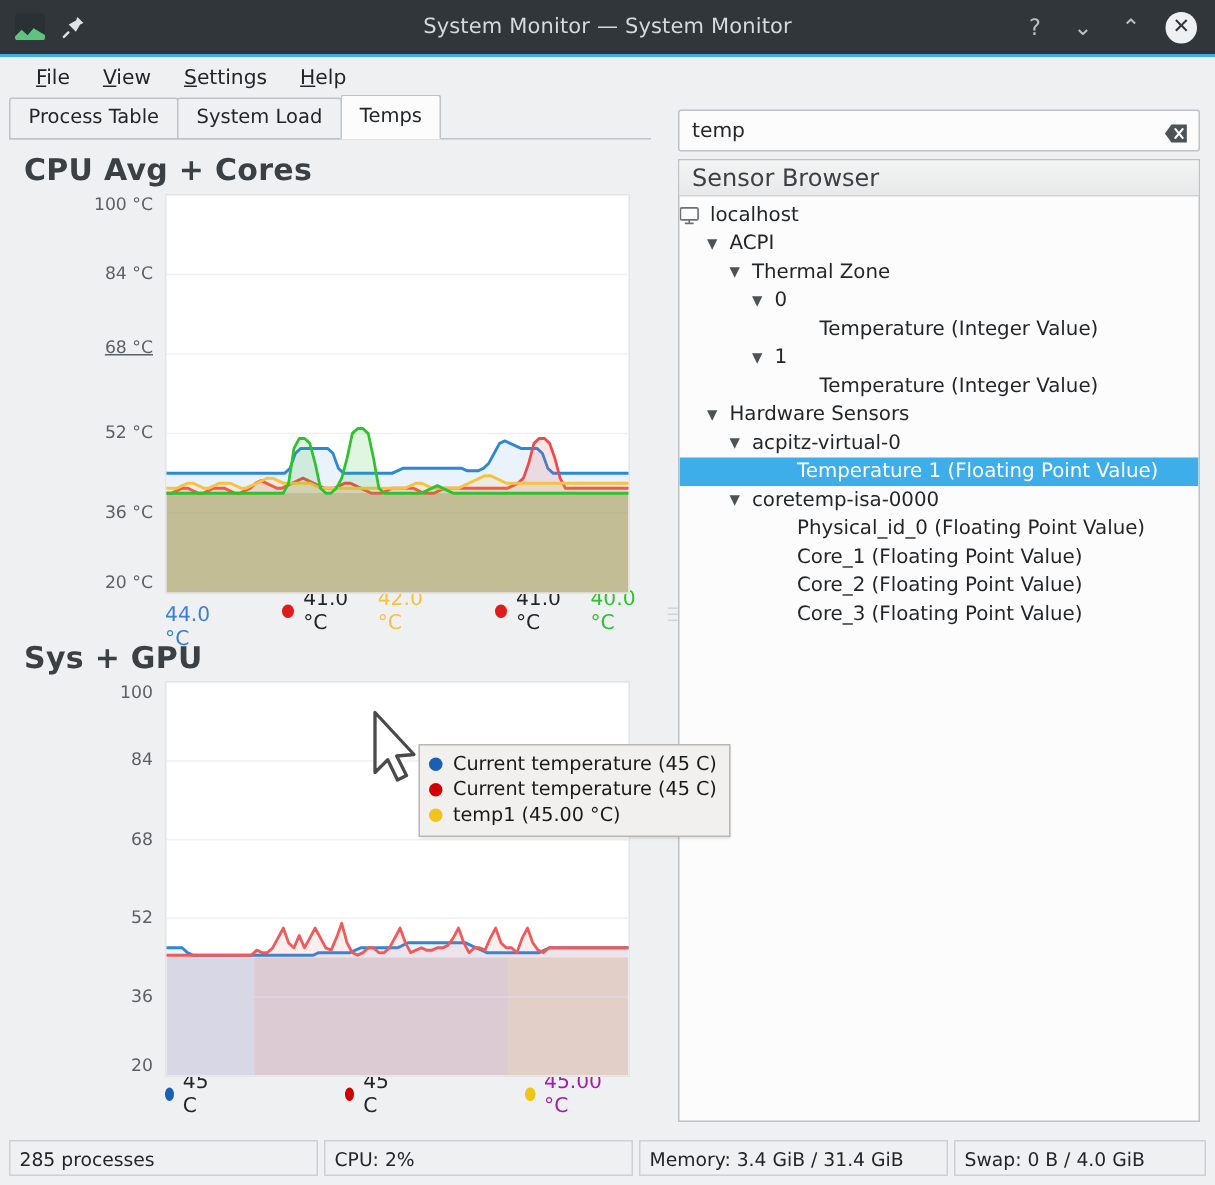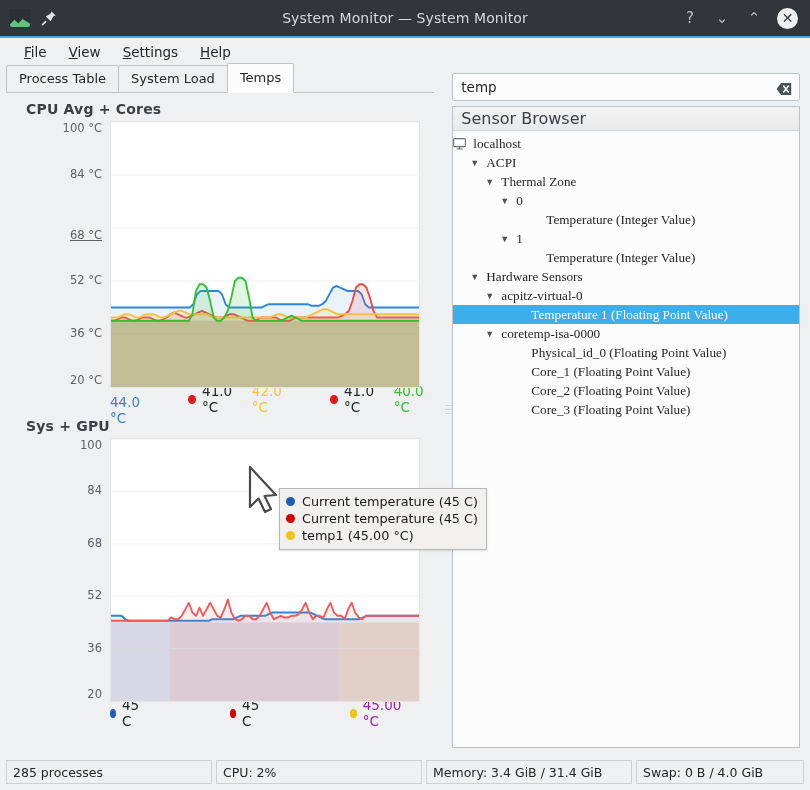--- a/index.html
+++ b/index.html
@@ -152,36 +152,36 @@
   .sb-header {
     height: 23px; display:flex; align-items:center;
     padding-left: 8px; font-size: 16px; color:#3b4045;
     background: linear-gradient(#f3f3f3,#e8e9ea);
     border-bottom:1px solid #cfd3d6;
     flex: 0 0 auto;
   }
   .sb-tree { flex:1 1 auto; overflow:hidden; padding-top:3px; }
   .tnode {
     display:flex; align-items:center; height: 19px;
-    font-size: 13.2px; color:#232629; white-space:nowrap;font-family:Liberation Serif, serif;
+    font-size: 13.2px; color:#232629; white-space:nowrap;
   }
   .tnode.sel { background:#3daee9; color:#ffffff; }
   .tw {
     width: 13px; flex:0 0 13px; display:flex; align-items:center; justify-content:center;
     font-size: 9px; color:#4d5257;
   }
   .tnode.sel .tw { color:#fff; }
   .tmon { width:15px; flex:0 0 15px; display:flex; align-items:center; }
 
   
   .charts { flex:1 1 auto; display:flex; flex-direction:column; min-height:0; }
   .chart-block { position:relative; }
   .chart-title {
-    font-size: 14px; font-weight:bold; color:#3b4045;
-    padding: 8px 0 4px 26px; letter-spacing:.2px;
+    font-size: 20px; font-weight:bold; color:#3b4045;
+    padding: 8px 0 4px 16px; letter-spacing:.2px;
   }
   .chart-row { display:flex; }
   .yaxis {
     width: 110px; flex:0 0 110px; position:relative;
   }
   .ytick {
     position:absolute; right:8px; transform:translateY(-50%);
     font-size: 11.5px; color:#5c6166; white-space:nowrap;
   }
   .plot {
@@ -259,21 +259,21 @@
 
       <div class="charts">
 
         <div class="chart-block">
           <div class="chart-title">CPU Avg + Cores</div>
           <div class="chart-row">
             <div class="yaxis" id="yaxis1" style="height:265px">
                 <div class="ytick" style="top: 259px;">20 °C</div>
                 <div class="ytick" style="top: 212px;">36 °C</div>
                 <div class="ytick" style="top: 159px;">52 °C</div>
-                <div class="ytick" style="top: 114px; text-decoration: underline;">68 °C</div>
+                <div class="ytick" style="top: 102px; text-decoration: underline;">68 °C</div>
                 <div class="ytick" style="top: 53px;">84 °C</div>
                 <div class="ytick" style="top: 7px;">100 °C</div>
               </div>
             <div class="plot" id="plot1" style="height:265px">
                 <svg viewBox="0 0 339 265" preserveAspectRatio="none" width="100%" height="100%">
                   <line x1="0" x2="339" y1="212" y2="212" stroke="#f0f0f0" stroke-width="1"></line>
                   <line x1="0" x2="339" y1="159" y2="159" stroke="#f0f0f0" stroke-width="1"></line>
                   <line x1="0" x2="339" y1="106" y2="106" stroke="#f0f0f0" stroke-width="1"></line>
                   <line x1="0" x2="339" y1="53" y2="53" stroke="#f0f0f0" stroke-width="1"></line>
                   <line x1="0" x2="339" y1="0" y2="0" stroke="#f0f0f0" stroke-width="1"></line>

